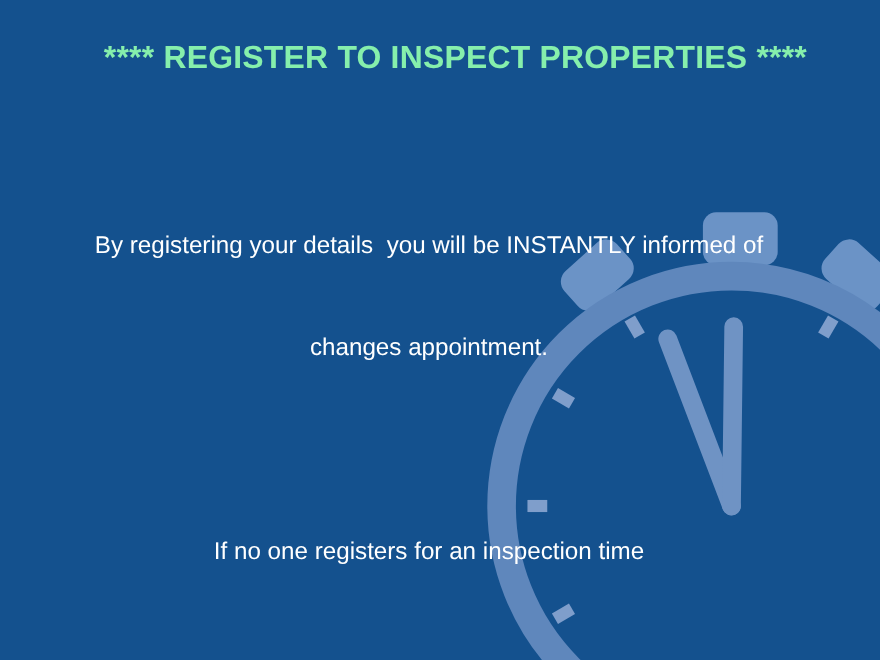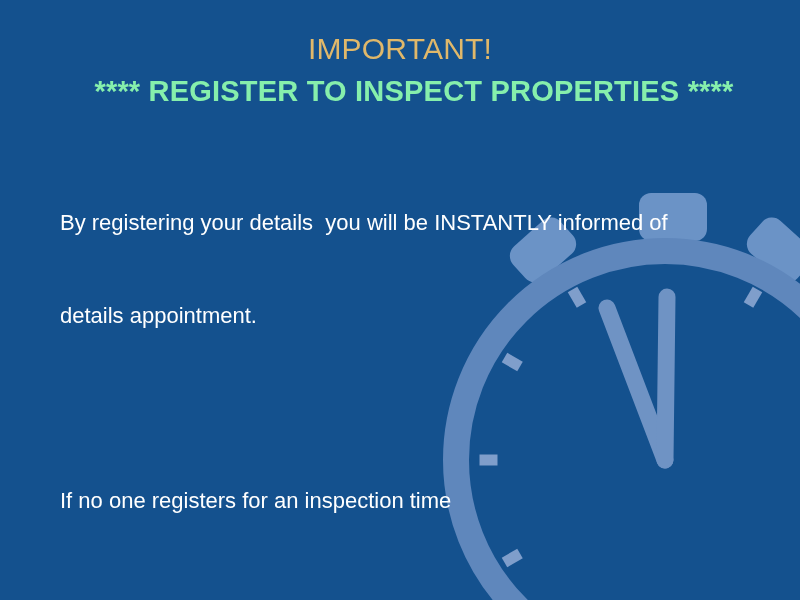--- a/index.html
+++ b/index.html
@@ -68,21 +68,21 @@
   }
   .para {
     font-size: 22px;
     line-height: 31px;
     color: #ffffff;
     font-weight: 400;
     white-space: pre-wrap;
   }
   .para.gap-1 { margin-top: 30px; }
 
-  .line { display: block; }
+  .line { display: block; text-align: center; }
 </style>
 </head>
 <body>
 
 <div id="slide">
 
   <svg id="clock-graphic" viewBox="0 0 800 600" aria-hidden="true">
     <defs>
       <clipPath id="frameClip">
         <rect x="0" y="0" width="800" height="600"></rect>
@@ -130,29 +130,28 @@
 
       <line x1="665" y1="460" x2="607" y2="308" stroke="#6f93c4" stroke-width="17" stroke-linecap="round"></line>
 
       <line x1="665" y1="460" x2="667" y2="297" stroke="#6f93c4" stroke-width="17" stroke-linecap="round"></line>
     </g>
   </svg>
 
   <div id="content">
 
     <div class="heading-block">
-      <div class="heading-line1">IMPORTANT!</div>
       <div class="heading-line2">****  REGISTER TO INSPECT PROPERTIES ****</div>
     </div>
 
     <div class="body-block">
 
       <div class="para">
         <span class="line">By registering your details  you will be INSTANTLY informed of</span>
-        <span class="line">details appointment.</span>
+        <span class="line">changes appointment.</span>
       </div>
 
       <div class="para gap-1">
         <span class="line">If no one registers for an inspection time</span>
         
       </div>
 
     </div>
   </div>
 </div>

